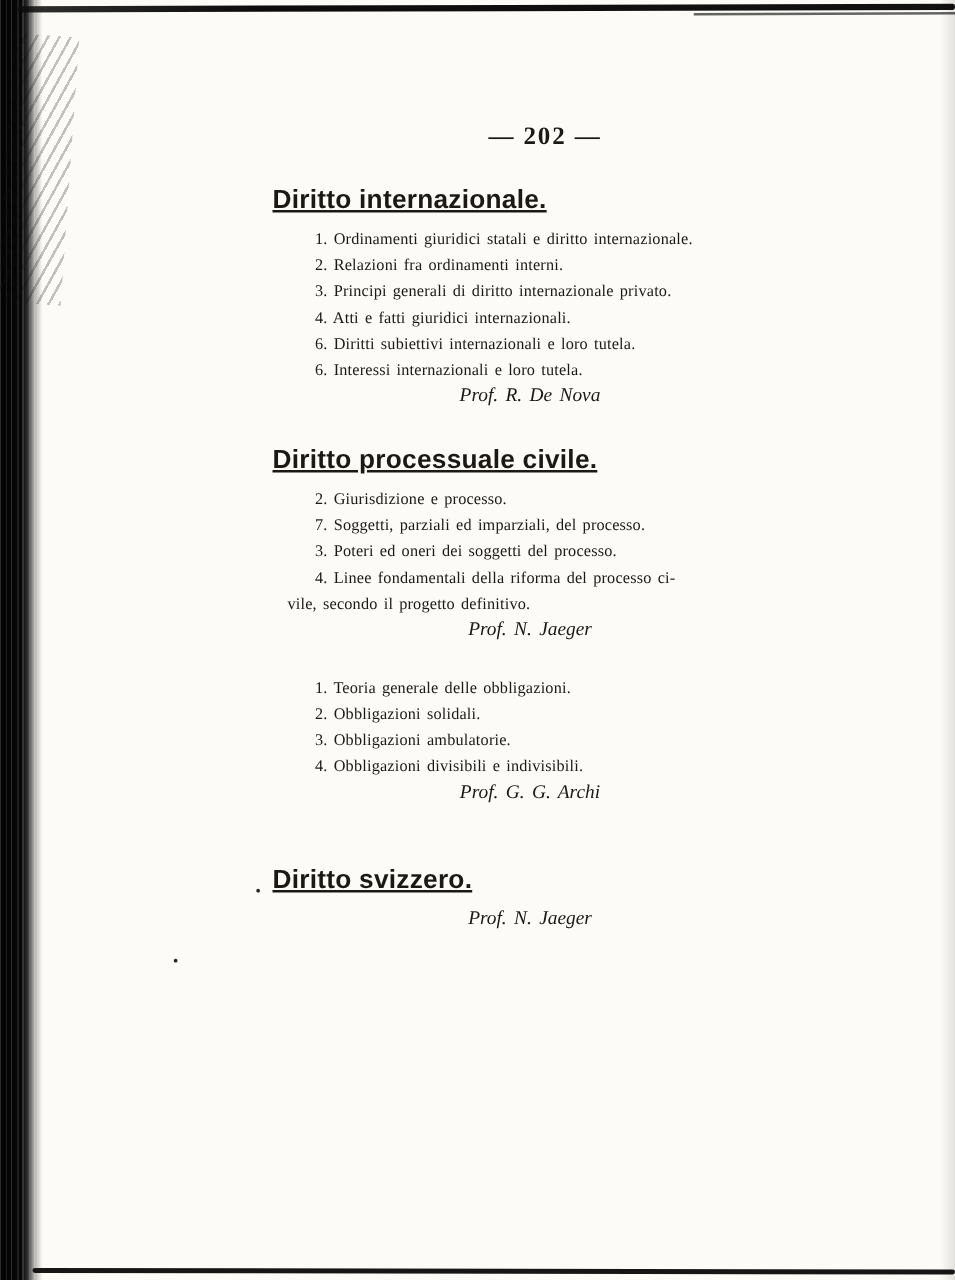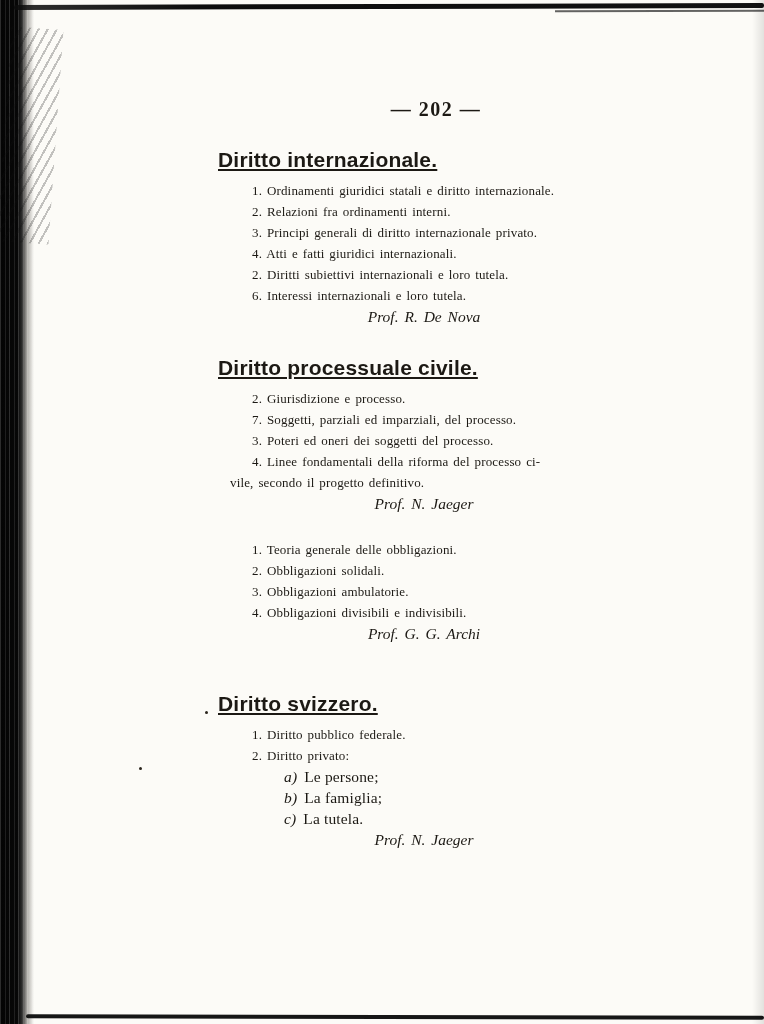--- a/index.html
+++ b/index.html
@@ -132,21 +132,21 @@
 
     <div class="page-number">— 202 —</div>
 
     <section class="section s1">
       <h2 class="section-title">Diritto internazionale.</h2>
       <div class="items">
         <div class="item">1. Ordinamenti giuridici statali e diritto internazionale.</div>
         <div class="item">2. Relazioni fra ordinamenti interni.</div>
         <div class="item">3. Principi generali di diritto internazionale privato.</div>
         <div class="item">4. Atti e fatti giuridici internazionali.</div>
-        <div class="item">2. Diritti subiettivi internazionali e loro tutela.</div>
+        <div class="item">6. Diritti subiettivi internazionali e loro tutela.</div>
         <div class="item">6. Interessi internazionali e loro tutela.</div>
       </div>
       <div class="author">Prof. R. De Nova</div>
     </section>
 
     <section class="section s2">
       <h2 class="section-title">Diritto processuale civile.</h2>
       <div class="items">
         <div class="item">2. Giurisdizione e processo.</div>
         <div class="item">7. Soggetti, parziali ed imparziali, del processo.</div>
@@ -162,30 +162,17 @@
         <div class="item">1. Teoria generale delle obbligazioni.</div>
         <div class="item">2. Obbligazioni solidali.</div>
         <div class="item">3. Obbligazioni ambulatorie.</div>
         <div class="item">4. Obbligazioni divisibili e indivisibili.</div>
       </div>
       <div class="author">Prof. G. G. Archi</div>
     </section>
 
     <section class="section s4">
       <h2 class="section-title">Diritto svizzero.</h2>
-      <div class="items">
-        <div class="item">1. Diritto pubblico federale.</div>
-        <div class="item">2. Diritto privato:</div>
-        <div class="subitem">
-          <span class="marker">a)</span><span>Le persone;</span>
-        </div>
-        <div class="subitem">
-          <span class="marker">b)</span><span>La famiglia;</span>
-        </div>
-        <div class="subitem">
-          <span class="marker">c)</span><span>La tutela.</span>
-        </div>
-      </div>
       <div class="author">Prof. N. Jaeger</div>
     </section>
 
   </div>
 </div>
 
 </body></html>

